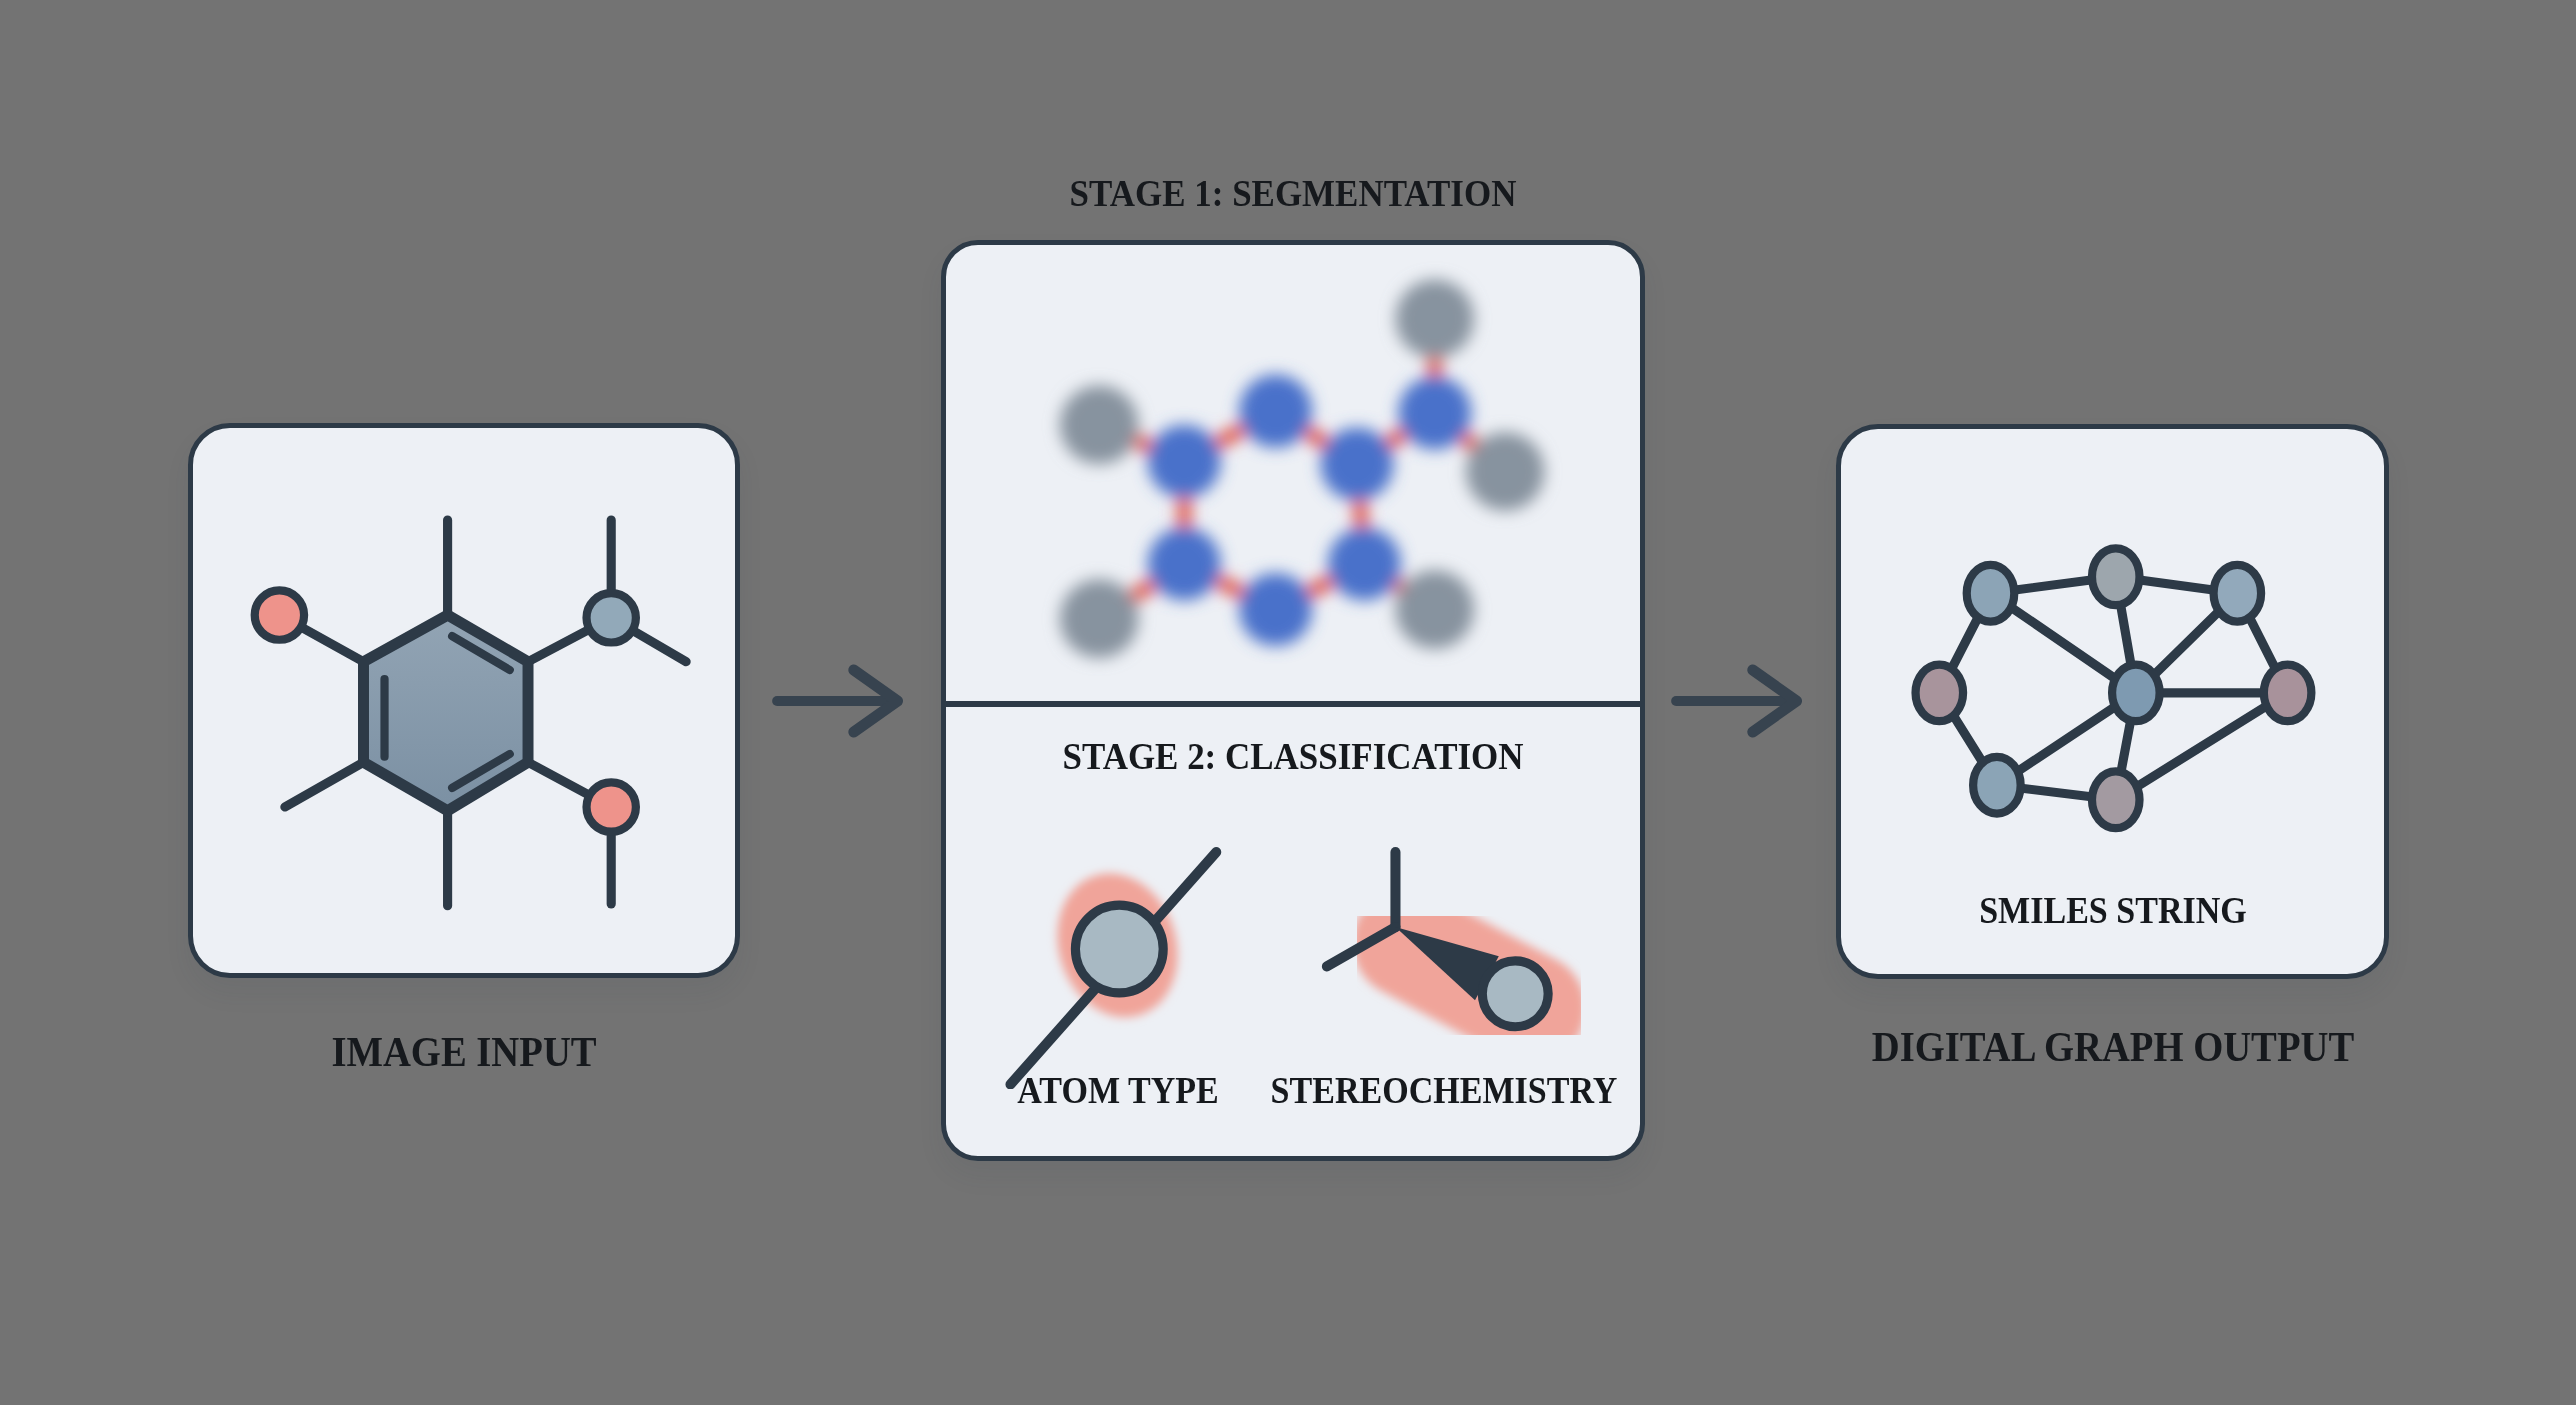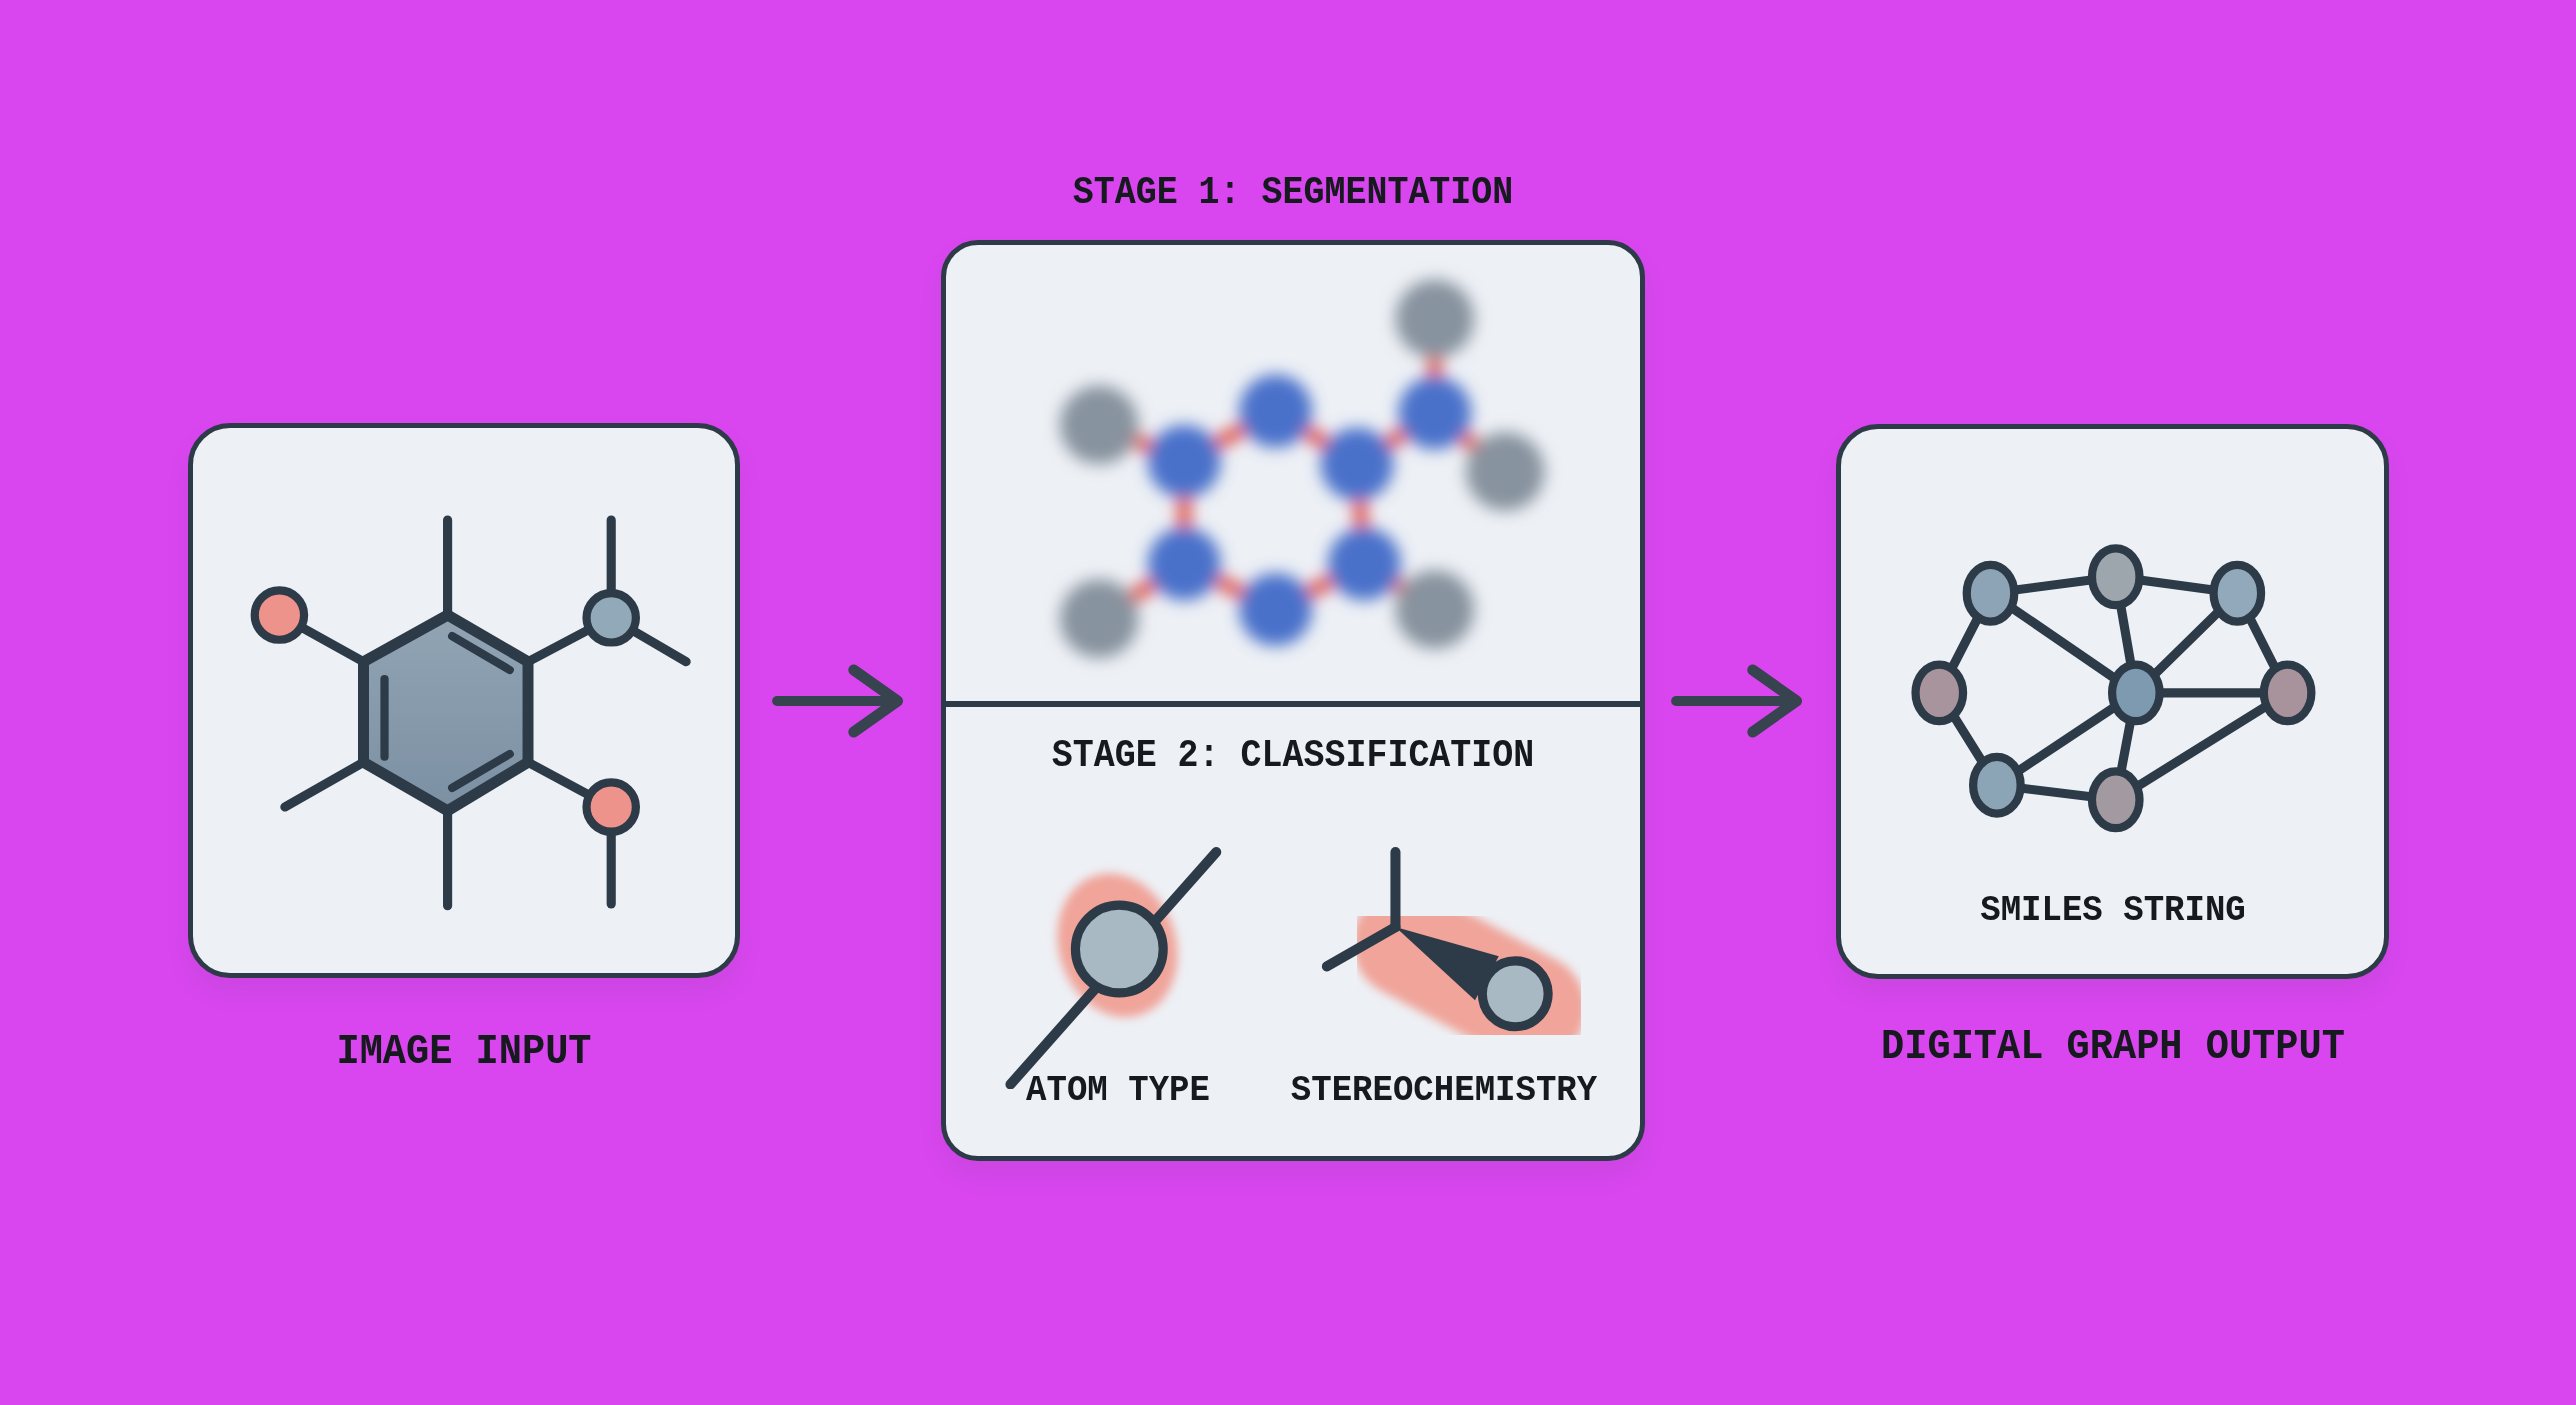--- a/index.html
+++ b/index.html
@@ -1,17 +1,17 @@
 <!DOCTYPE html>
 <html style="font-size:14.6px"><head>
 <meta charset="utf-8">
 <style>
   html,body{margin:0;padding:0;background:#fafaf8;}
-  #canvas{position:relative;width:2576px;height:1405px;background:#d946ef;overflow:hidden;
-          font-family:Liberation Mono, monospace;}
+  #canvas{position:relative;width:2576px;height:1405px;background:#737373;overflow:hidden;
+          font-family:Liberation Serif, serif;}
   .box{position:absolute;background:#edf0f5;border:5.5px solid #2d3a47;border-radius:42px;
        box-shadow:0 14.6px 24px rgba(45,58,71,.08);}
   #input-box{left:188px;top:423px;width:542px;height:545px;}
   #pipeline-box{left:941px;top:240px;width:694px;height:911px;border-radius:37px;}
   #divider{position:absolute;left:0;right:0;top:456px;height:6.4px;background:#2d3a47;}
   #output-box{left:1836px;top:424px;width:543px;height:545px;}
   svg.layer{position:absolute;pointer-events:none;}
   #svg-input{left:188px;top:423px;}
   #svg-stage1{left:941px;top:240px;}
   #svg-icons{left:941px;top:778px;}

